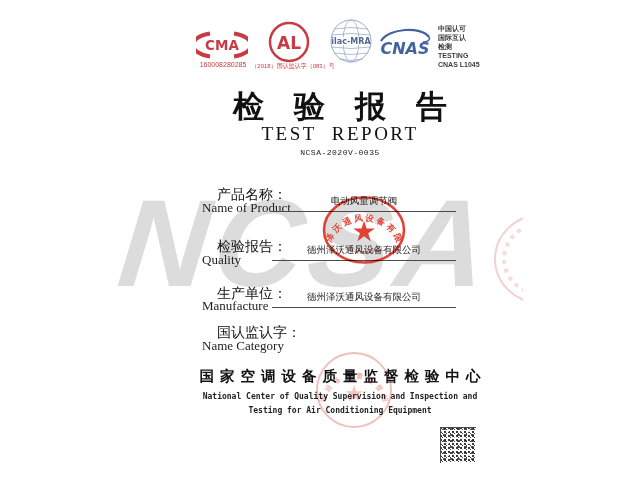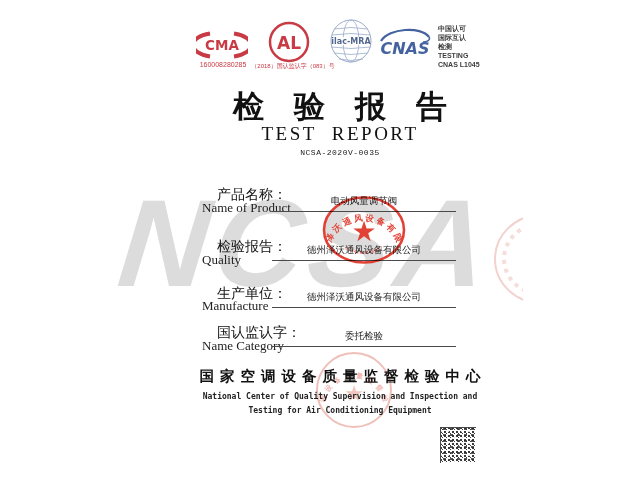--- a/index.html
+++ b/index.html
@@ -97,21 +97,20 @@
   <div class="abs flabel-zh" id="f1-zh">检验报告：</div>
   <div class="abs flabel-en" id="f1-en">Quality</div>
   <div class="abs fline" id="f1-line">德州泽沃通风设备有限公司</div>
 
   <div class="abs flabel-zh" id="f2-zh">生产单位：</div>
   <div class="abs flabel-en" id="f2-en">Manufacture</div>
   <div class="abs fline" id="f2-line">德州泽沃通风设备有限公司</div>
 
   <div class="abs flabel-zh" id="f3-zh">国认监认字：</div>
   <div class="abs flabel-en" id="f3-en">Name Category</div>
-  <div class="abs fline" id="f3-line">委托检验</div>
 
   <div class="abs centered" id="footer-zh">国家空调设备质量监督检验中心</div>
   <div class="abs centered" id="footer-en1">National Center of Quality Supervision and Inspection and</div>
   <div class="abs centered" id="footer-en2">Testing for Air Conditioning Equipment</div>
 
   <svg class="abs" id="qr" width="36" height="36" viewBox="0 0 36 36" shape-rendering="crispEdges">
     <defs>
       <pattern id="qrp1" width="4" height="4" patternUnits="userSpaceOnUse">
         <rect width="4" height="4" fill="#fff"></rect>
         <rect x="0" y="0" width="2" height="2" fill="#3a3a3a"></rect>

